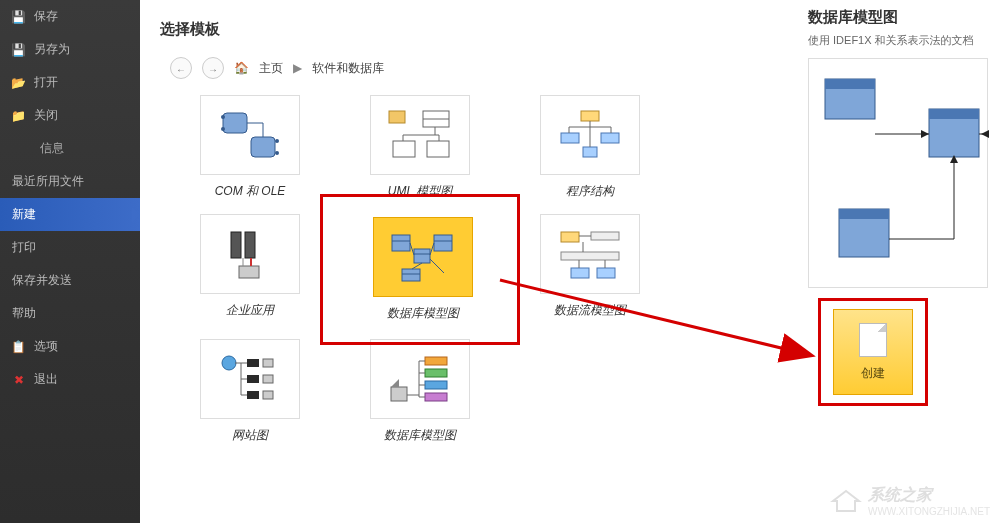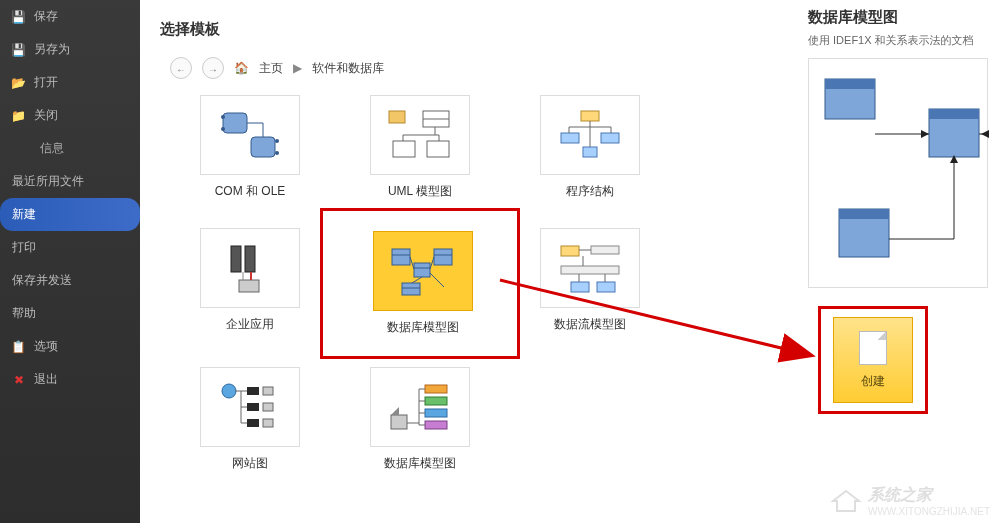--- a/index.html
+++ b/index.html
@@ -28,21 +28,20 @@
       align-items: center;
       gap: 8px;
       cursor: pointer;
       color: #bbb;
       font-size: 12px;
     }
     .sb-item.selected {
       background: linear-gradient(to right, #2a5cb8, #3d6cc8);
       color: #fff;
       position: relative;
-      border-radius: 13px;
     }
     .sb-item.selected::after {
       content: '';
       position: absolute;
       right: -8px;
       top: 50%;
       transform: translateY(-50%);
       border: 8px solid transparent;
       border-left-color: #3d6cc8;
     }
@@ -87,22 +86,23 @@
       align-items: center; justify-content: center;
       background: #fafafa;
       font-size: 10px;
       color: #777;
     }
     .bc-sep { color: #888; }
     
     .template-grid {
       display: grid;
       grid-template-columns: repeat(3, 160px);
-      gap: 28px 10px;
+      gap: 14px 10px;
       padding-left: 10px;
+      font-style: italic;
     }
     .template-item {
       display: flex;
       flex-direction: column;
       align-items: center;
       width: 160px;
     }
     .template-thumb {
       width: 100px;
       height: 80px;
@@ -148,21 +148,21 @@
       height: 230px;
       border: 1px solid #ddd;
       margin-left: 4px;
       background: #fff;
       position: relative;
     }
     .create-highlight {
       border: 3px solid #d40000;
       padding: 8px;
       width: 110px;
-      margin: 18px 0 0 14px;
+      margin: 10px 0 0 14px;
       display:flex;
       justify-content:center;
     }
     .create-btn {
       width: 80px;
       height: 86px;
       background: linear-gradient(to bottom,#ffe38a,#ffcc33);
       border: 1px solid #e6a500;
       display: flex;
       flex-direction: column;

